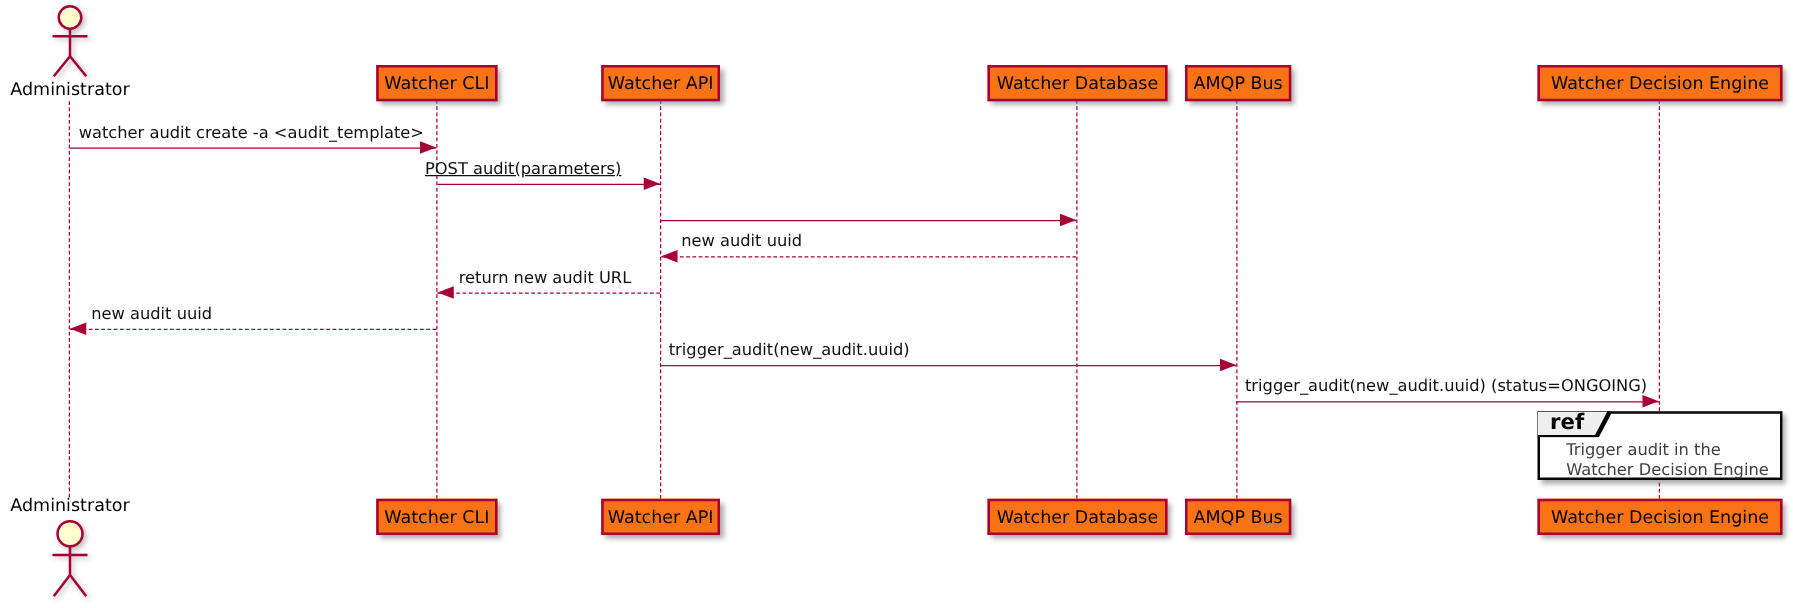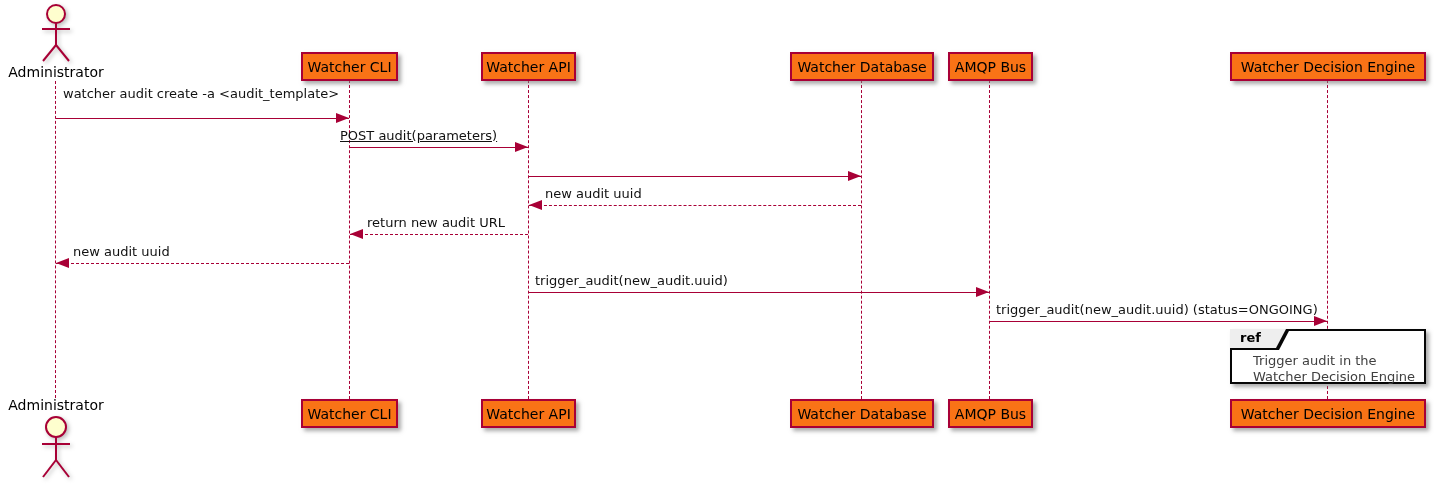--- a/index.html
+++ b/index.html
@@ -23,21 +23,21 @@
   .arrowhead{position:absolute;width:0;height:0;border-top:5px solid transparent;border-bottom:5px solid transparent;}
   .arrowhead.right{border-left:13px solid #A80036;}
   .arrowhead.left{border-right:13px solid #A80036;}
 
   .ref-box{position:absolute;box-sizing:border-box;background:#ffffff;border:2px solid #060606;
     box-shadow:3px 3px 4px rgba(125,125,125,0.65);}
   .ref-tab{position:absolute;top:-2px;left:-2px;width:60px;height:21px;background:#060606;
     clip-path:polygon(0 0,100% 0,calc(100% - 11px) 100%,0 100%);}
   .ref-tab-label{position:absolute;top:0;left:0;width:56px;height:19px;background:#EEEEEE;
     clip-path:polygon(0 0,100% 0,calc(100% - 10px) 100%,0 100%);
-    font-weight:bold;font-size:13px;line-height:18px;padding-left:10px;box-sizing:border-box;color:#000;}
+    font-weight:bold;font-size:17px;line-height:18px;padding-left:10px;box-sizing:border-box;color:#000;}
   .ref-body{position:absolute;left:21px;top:22px;font-size:13px;line-height:16px;color:#404040;}
 </style>
 </head>
 <body>
 
 <div id="canvas">
 
   <div class="lifeline" style="left:55px;top:81px;height:317px;"></div>
   <div class="lifeline" style="left:349px;top:80px;height:319px;"></div>
   <div class="lifeline" style="left:528px;top:80px;height:319px;"></div>
@@ -63,21 +63,21 @@
   <div class="participant" style="left:790px;top:52px;width:144px;">
     <span>Watcher Database</span>
   </div>
   <div class="participant" style="left:948px;top:52px;width:85px;">
     <span>AMQP Bus</span>
   </div>
   <div class="participant" style="left:1230px;top:52px;width:196px;">
     <span>Watcher Decision Engine</span>
   </div>
 
-  <div class="msg-label" style="left:63px;top:86px;">watcher audit create -a &lt;audit_template&gt;</div>
+  <div class="msg-label" style="left:63px;top:99px;">watcher audit create -a &lt;audit_template&gt;</div>
   <div class="msg-line solid" style="left:56px;top:118px;width:293px;"></div>
   <div class="arrowhead right" style="left:336px;top:113px;"></div>
 
   <div class="msg-label" style="left:340px;top:128px;text-decoration:underline;">POST audit(parameters)</div>
   <div class="msg-line solid" style="left:350px;top:147px;width:178px;"></div>
   <div class="arrowhead right" style="left:515px;top:142px;"></div>
 
   <div class="msg-line solid" style="left:528px;top:176px;width:333px;"></div>
   <div class="arrowhead right" style="left:848px;top:171px;"></div>
 

